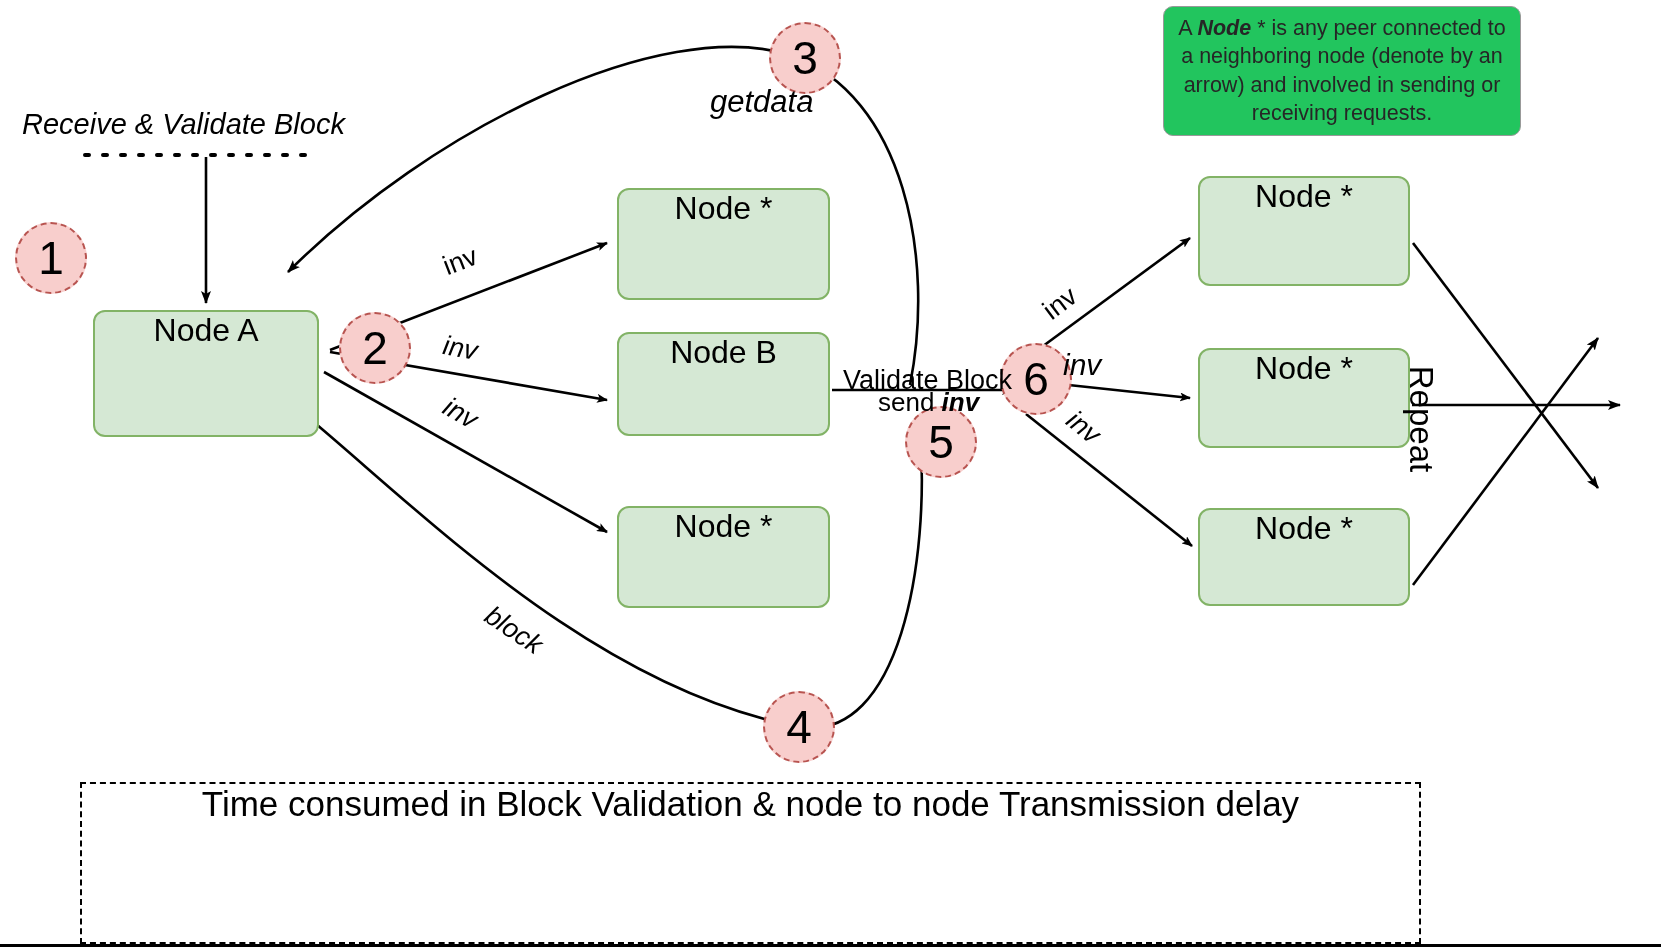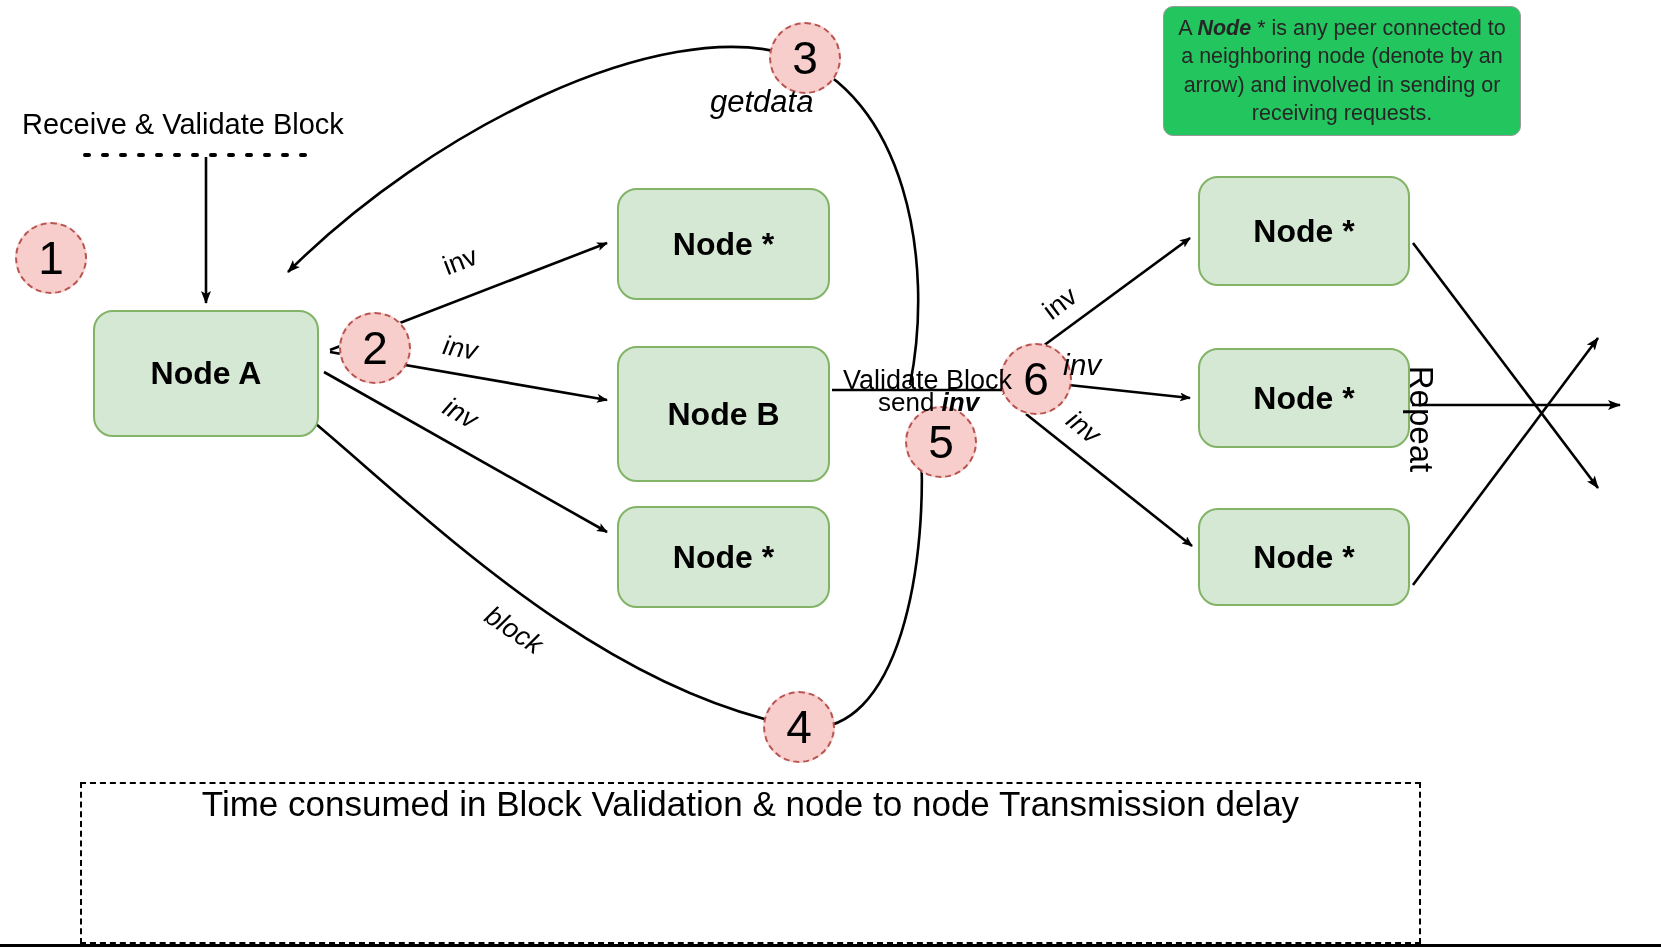--- a/index.html
+++ b/index.html
@@ -6,23 +6,23 @@
   body{
     font-family:"Liberation Sans","DejaVu Sans",sans-serif;
     width:1661px;height:950px;position:relative;overflow:hidden;
   }
   #stage{position:absolute;left:0;top:0;width:1661px;height:950px;}
   svg.layer{position:absolute;left:0;top:0;width:1661px;height:950px;overflow:visible;}
   .node-box{
     position:absolute;
     background:#d5e8d4;
     border:2px solid #82b366;
-    border-radius:20px;
-    display:flex;align-items:center;justify-content:center;
-    font-weight:bold;color:#000;
+    border-radius:12px;
+    display:flex;align-items:flex-start;justify-content:center;
+    font-weight:normal;color:#000;
     font-size:32px;
     box-sizing:border-box;
   }
   .marker{
     position:absolute;
     border-radius:50%;
     background:#f8cecc;
     border:2px dashed #b85450;
     display:flex;align-items:center;justify-content:center;
     font-size:46px;color:#000;
@@ -51,21 +51,21 @@
   }
   .legend-box b{font-weight:bold;font-style:italic;}
   .caption-box{
     position:absolute;
     left:80px;top:782px;width:1341px;height:162px;
     border:2px dashed #000;
     box-sizing:border-box;
     display:flex;align-items:flex-start;justify-content:center;
     font-size:35px;color:#000;
   }
-  .plain-text{position:absolute;font-size:29px;color:#000;white-space:nowrap;}
+  .plain-text{position:absolute;font-size:29px;color:#000;white-space:nowrap;font-style:italic;}
   .rot90{transform:rotate(90deg);}
   .bottom-rule{position:absolute;left:0;top:944px;width:1661px;height:3px;background:#000;}
 </style>
 </head>
 <body>
 
 <div id="stage">
 
   <svg class="layer">
     <defs>
@@ -103,21 +103,21 @@
   </svg>
 
   <div class="node-box" style="left:93px;top:310px;width:226px;height:127px;">
     <span>Node A</span>
   </div>
 
   <div class="node-box" style="left:617px;top:188px;width:213px;height:112px;">
     <span>Node *</span>
   </div>
 
-  <div class="node-box" style="left:617px;top:346px;width:213px;height:136px;">
+  <div class="node-box" style="left:617px;top:332px;width:213px;height:104px;">
     <span>Node B</span>
   </div>
 
   <div class="node-box" style="left:617px;top:506px;width:213px;height:102px;">
     <span>Node *</span>
   </div>
 
   <div class="node-box" style="left:1198px;top:176px;width:212px;height:110px;">
     <span>Node *</span>
   </div>

